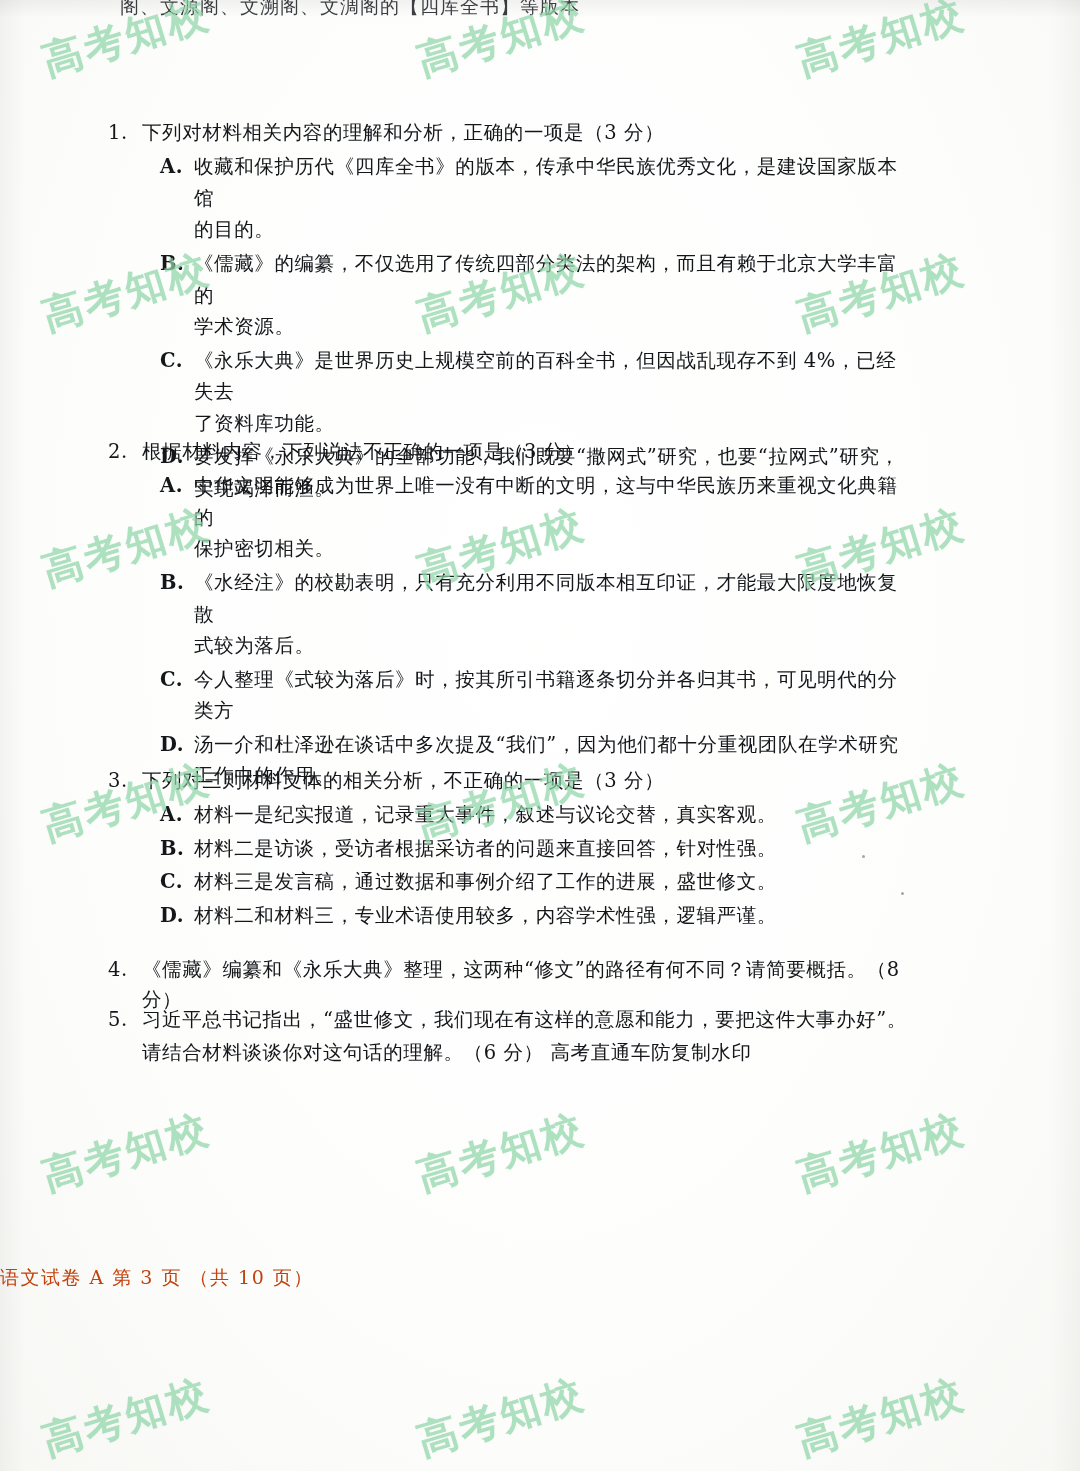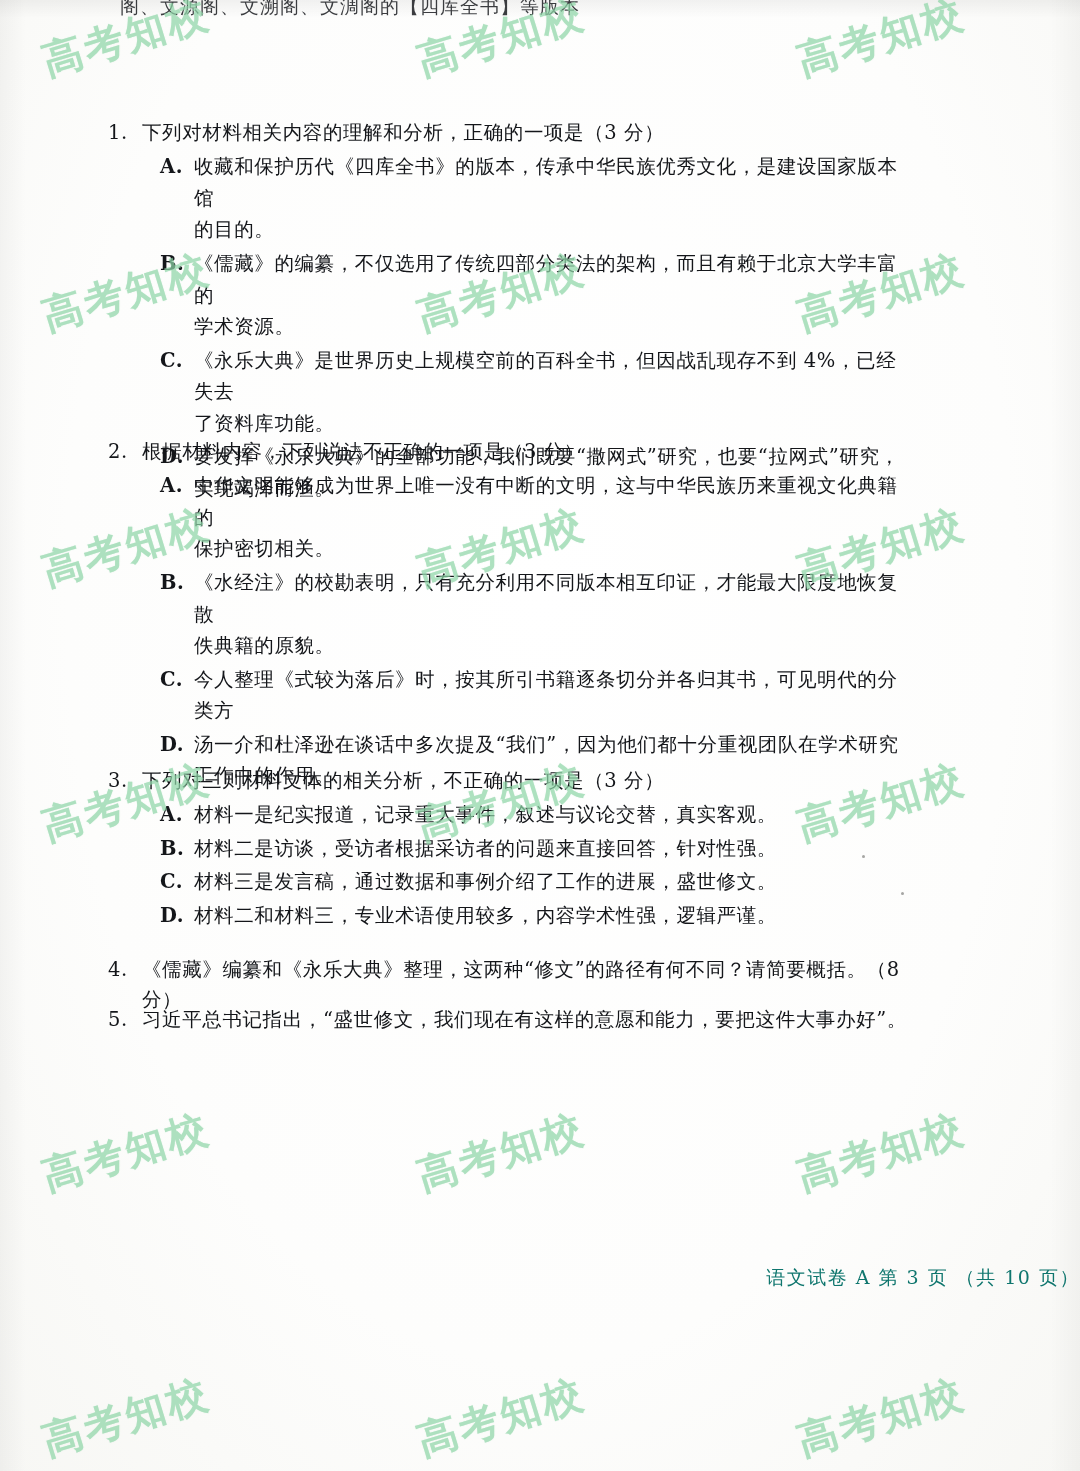--- a/index.html
+++ b/index.html
@@ -124,24 +124,24 @@
   }
   .opttext .cont {
     display: block;
   }
 
   .footer {
     position: absolute;
     left: 0;
     top: 1265px;
     width: 1080px;
-    text-align: right;
+    text-align: left;
     font-size: 19px;
     letter-spacing: 1.5px;
-    color: #0f766e;
+    color: #c2410c;
   }
 
   .spot {
     position: absolute;
     width: 3px;
     height: 3px;
     border-radius: 50%;
     background: #6b6b68;
     opacity: 0.6;
     z-index: 4;
@@ -207,21 +207,21 @@
       <div class="opttext">
         <span class="cont">中华文明能够成为世界上唯一没有中断的文明，这与中华民族历来重视文化典籍的</span>
         <span class="cont">保护密切相关。</span>
       </div>
     </div>
 
     <div class="opt">
       <div class="optlabel">B.</div>
       <div class="opttext">
         <span class="cont">《水经注》的校勘表明，只有充分利用不同版本相互印证，才能最大限度地恢复散</span>
-        <span class="cont">佚典籍的原貌。</span>
+        <span class="cont">式较为落后。</span>
       </div>
     </div>
 
     <div class="opt">
       <div class="optlabel">C.</div>
       <div class="opttext">
         <span class="cont">今人整理《式较为落后》时，按其所引书籍逐条切分并各归其书，可见明代的分类方</span>
       </div>
     </div>
 
@@ -273,20 +273,23 @@
     <div class="qline">
       <div class="qnum">4.</div>
       <div class="qtext">《儒藏》编纂和《永乐大典》整理，这两种“修文”的路径有何不同？请简要概括。（8 分）</div>
     </div>
   </div>
 
   <div class="qblock" style="top:1005px;">
     <div class="qline">
       <div class="qnum">5.</div>
       <div class="qtext">习近平总书记指出，“盛世修文，我们现在有这样的意愿和能力，要把这件大事办好”。</div>
+    </div>
+    <div class="qline" style="margin-left:34px;">
+      <div class="qtext">请结合材料谈谈你对这句话的理解。（6 分） 高考直通车防复制水印</div>
     </div>
   </div>
 
   <div class="footer">语文试卷 A   第 3 页   （共 10 页）</div>
 </div>
 
 <div class="spot" style="left:862px; top:855px;"></div>
 <div class="spot" style="left:901px; top:892px;"></div>
 
 <div class="wm-layer" id="wm-layer">

